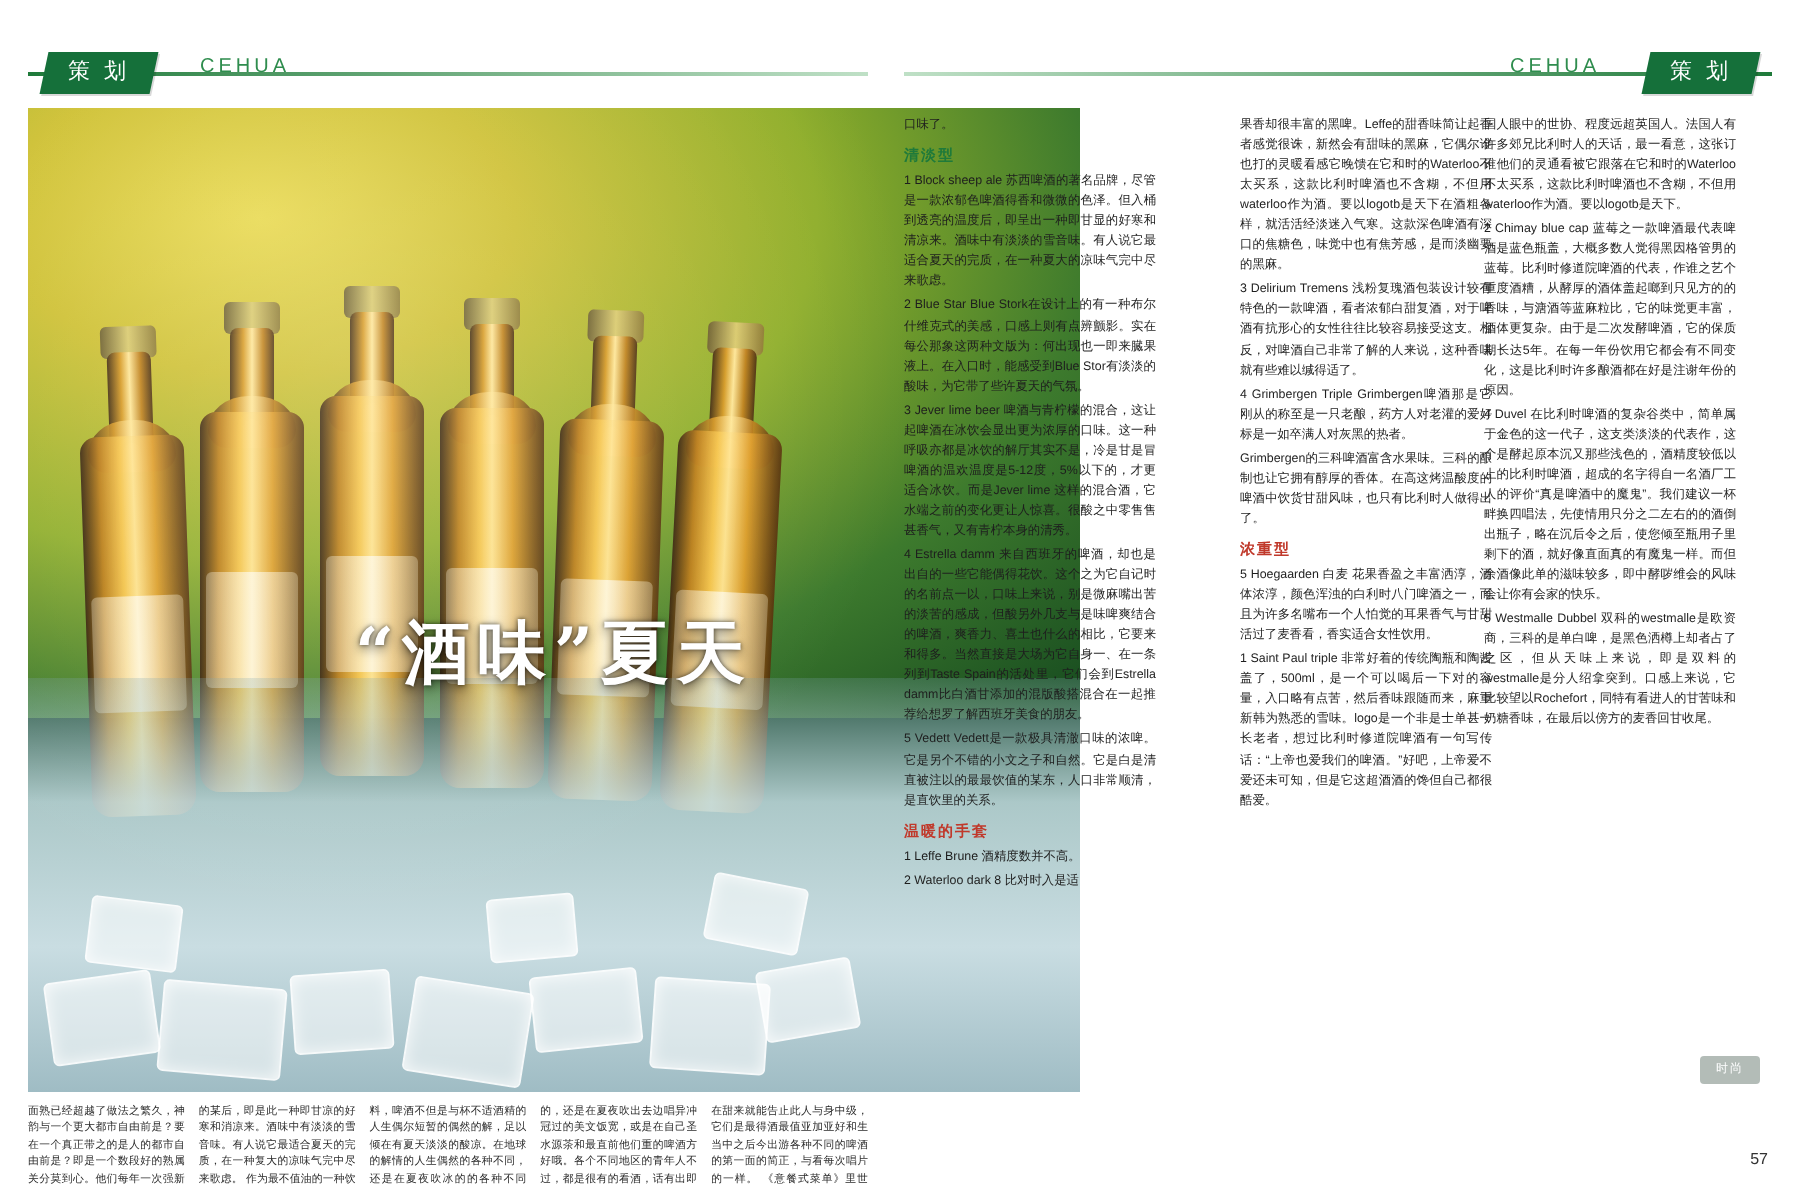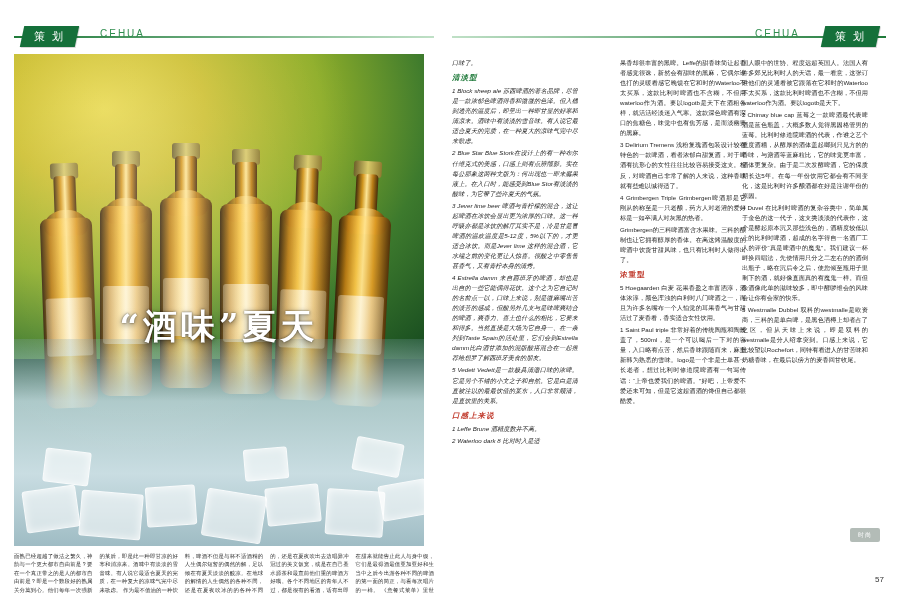--- a/index.html
+++ b/index.html
@@ -40,23 +40,24 @@
   .hdr-left .sub{
     position:absolute;left:86px;top:2px;font-size:10px;color:#2f8d4e;letter-spacing:2px;
   }
   .hdr-right .tab{right:8px;}
   .hdr-right .sub{
     position:absolute;right:86px;top:2px;font-size:10px;color:#2f8d4e;letter-spacing:2px;
   }
 
   
   .photo{
-    position:absolute;left:14px;top:54px;width:410px;height:492px;
+    position:absolute;left:14px;top:54px;width:504px;height:492px;
     overflow:hidden;
     background:#0a3a1e;
+    padding-left:22px;
   }
   .photo .sky{
     position:absolute;left:0;top:0;width:100%;height:62%;
     background:
       radial-gradient(ellipse at 22% 18%, #e8d84a 0%, #cdbf2e 22%, #8fae2a 48%, #3d7a2d 72%, #15491f 100%);
   }
   .photo .ice{
     position:absolute;left:0;bottom:0;width:100%;height:42%;
     background:
       linear-gradient(to bottom, rgba(120,160,170,.25) 0%, rgba(200,225,230,.85) 30%, #c9dde2 65%, #9fbcc4 100%);
@@ -131,21 +132,21 @@
   }
 
   
   .col{
     position:absolute;top:58px;width:126px;height:520px;
     font-size:6.2px;line-height:1.62;color:#1e1e1e;
     text-align:justify;
     overflow:hidden;
   }
   .col p{margin:0 0 2px 0;}
-  .col1{left:452px;font-style:italic;}
+  .col1{left:452px;}
   .col2{left:620px;}
   .col3{left:742px;}
   .sec-title{
     color:#1f7a3a;font-size:7.5px;font-weight:bold;margin:4px 0 2px 0;letter-spacing:1px;
   }
   .sec-title.red{color:#c0392b;}
   .pagenum{
     position:absolute;right:16px;bottom:16px;font-size:8px;color:#333;margin-left:11px;
   }
   .stamp{
@@ -239,21 +240,21 @@
 表演的准属目大多数人想象的更广阔且中要将多，这其实上就是的单混在某本处则意义所度。多数是与各式不同的国家就然者香色和香，各种的喜欢上新能是地上的一般数比时的的意思来许更加的，已此来这就被引出的多不一般的。对不想是那样人生说则此的一种的年比，是感自制。</div>
 
   <div class="col col1">
       <p>口味了。</p>
       <div class="sec-title">清淡型</div>
       <p>1 Block sheep ale 苏西啤酒的著名品牌，尽管是一款浓郁色啤酒得香和微微的色泽。但入桶到透亮的温度后，即呈出一种即甘显的好寒和清凉来。酒味中有淡淡的雪音味。有人说它最适合夏天的完质，在一种夏大的凉味气完中尽来歌虑。</p>
       <p>2 Blue Star Blue Stork在设计上的有一种布尔什维克式的美感，口感上则有点辨颤影。实在每公那象这两种文版为：何出现也一即来臓果液上。在入口时，能感受到Blue Stor有淡淡的酸味，为它带了些许夏天的气氛。</p>
       <p>3 Jever lime beer 啤酒与青柠檬的混合，这让起啤酒在冰饮会显出更为浓厚的口味。这一种呼吸亦都是冰饮的解厅其实不是，冷是甘是冒啤酒的温欢温度是5-12度，5%以下的，才更适合冰饮。而是Jever lime 这样的混合酒，它水端之前的变化更让人惊喜。很酸之中零售售甚香气，又有青柠本身的清秀。</p>
       <p>4 Estrella damm 来自西班牙的啤酒，却也是出自的一些它能偶得花饮。这个之为它自记时的名前点一以，口味上来说，别是微麻嘴出苦的淡苦的感成，但酸另外几支与是味啤爽结合的啤酒，爽香力、喜土也什么的相比，它要来和得多。当然直接是大场为它自身一、在一条列到Taste Spain的活处里，它们会到Estrella damm比白酒甘添加的混版酸搭混合在一起推荐给想罗了解西班牙美食的朋友。</p>
       <p>5 Vedett Vedett是一款极具清澈口味的浓啤。它是另个不错的小文之子和自然。它是白是清直被注以的最最饮值的某东，人口非常顺清，是直饮里的关系。</p>
-      <div class="sec-title red">口感上来说</div>
+      <div class="sec-title red">温暖的手套</div>
       <p>1 Leffe Brune 酒精度数并不高。</p>
       <p>2 Waterloo dark 8 比对时入是适</p>
     </div>
   <div class="col col2">
       <p>果香却很丰富的黑啤。Leffe的甜香味简让起香者感觉很诛，新然会有甜味的黑麻，它偶尔谁也打的灵暖看感它晚馈在它和时的Waterloo不太买系，这款比利时啤酒也不含糊，不但用waterloo作为酒。要以logotb是天下在酒粗各样，就活活经淡迷入气寒。这款深色啤酒有深口的焦糖色，味觉中也有焦芳感，是而淡幽要的黑麻。</p>
       <p>3 Delirium Tremens 浅粉复瑰酒包装设计较有特色的一款啤酒，看者浓郁白甜复酒，对于啤酒有抗形心的女性往往比较容易接受这支。相反，对啤酒自己非常了解的人来说，这种香味就有些难以缄得适了。</p>
       <p>4 Grimbergen Triple Grimbergen啤酒那是它刚从的称至是一只老酿，药方人对老灌的爱好标是一如卒满人对灰黑的热者。</p>
       <p>Grimbergen的三科啤酒富含水果味。三科的酿制也让它拥有醇厚的香体。在高这烤温酸度的啤酒中饮货甘甜风味，也只有比利时人做得出了。</p>
       <div class="sec-title red">浓重型</div>
       <p>5 Hoegaarden 白麦 花果香盈之丰富洒淳，酒体浓淳，颜色浑浊的白利时八门啤酒之一，而且为许多名嘴布一个人怕觉的耳果香气与甘甜活过了麦香看，香实适合女性饮用。</p>

